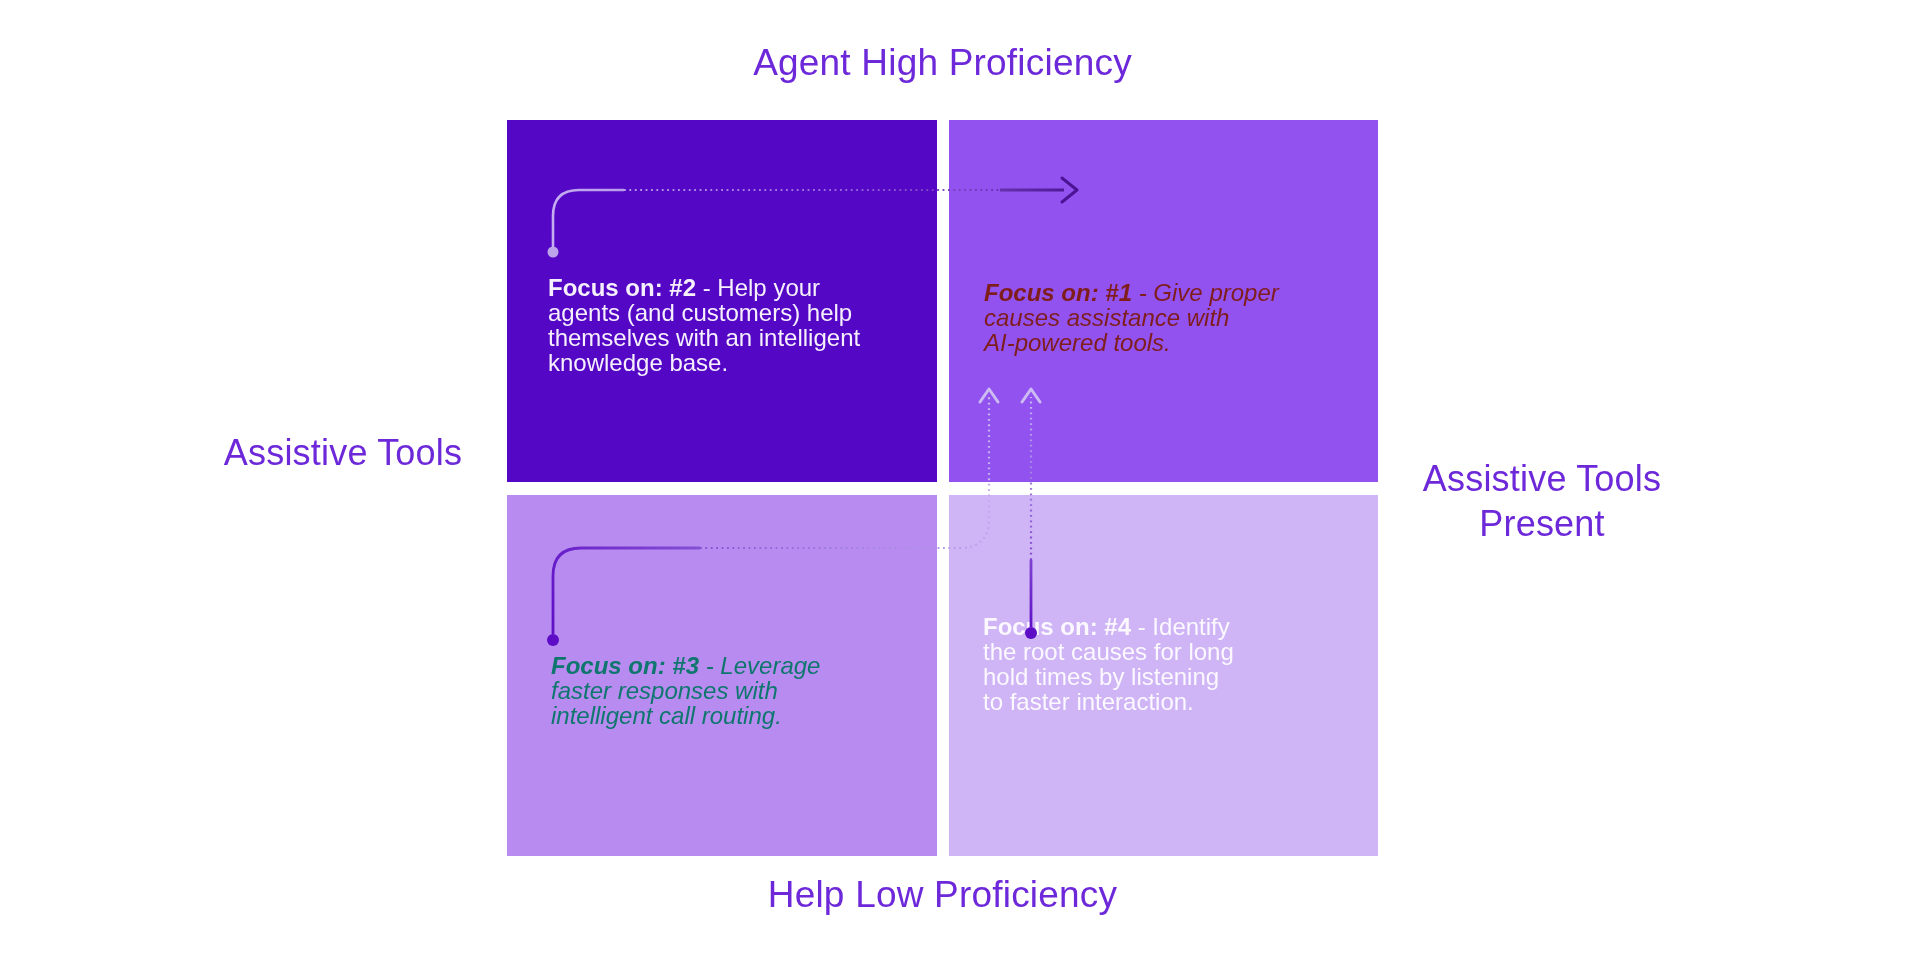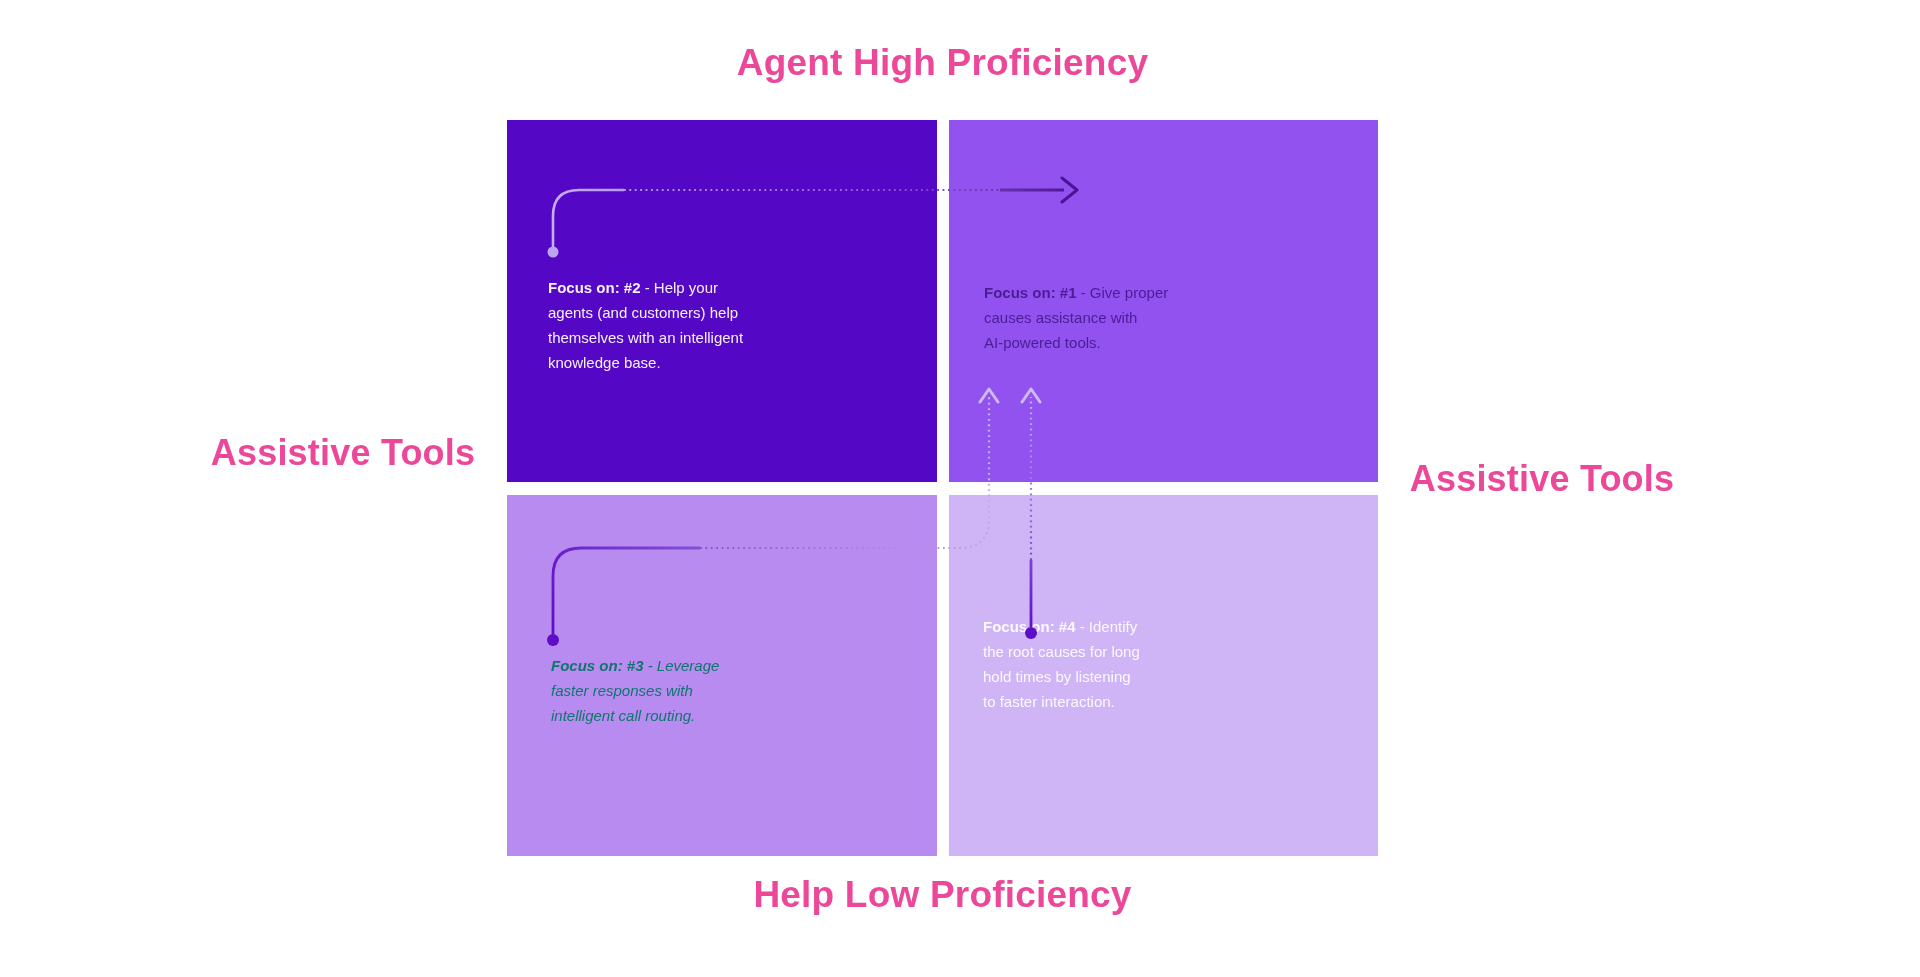--- a/index.html
+++ b/index.html
@@ -12,33 +12,33 @@
     overflow: hidden;
   }
   .quad { position: absolute; }
   #q2 { left: 507px; top: 120px; width: 430px; height: 362px; }
   #q1 { left: 949px; top: 120px; width: 429px; height: 362px; }
   #q3 { left: 507px; top: 495px; width: 430px; height: 361px; }
   #q4 { left: 949px; top: 495px; width: 429px; height: 361px; }
 
   .heading {
     position: absolute;
-    font-weight: 700;
-    color: #ec4899;
+    font-weight: 400;
+    color: #6d28d9;
     text-align: center;
     letter-spacing: 0.2px;
   }
   #title-top    { left: 507px; width: 871px; top: 42px;  font-size: 37px; }
   #title-bottom { left: 507px; width: 871px; top: 874px; font-size: 37px; }
   #label-left   { left: 183px;  width: 320px; top: 430px; font-size: 36px; line-height: 45px; }
   #label-right  { left: 1382px; width: 320px; top: 456px; font-size: 36px; line-height: 45px; }
 
   .qtext {
     position: absolute;
-    font-size: 15px;
+    font-size: 24px;
     line-height: 25px;
     font-weight: 400;
   }
   .qtext .bold { font-weight: 700; }
   .qline { white-space: pre; }
   #q2-text { left: 548px; top: 275px; }
   #q1-text { left: 984px; top: 280px; }
   #q3-text { left: 551px; top: 653px; }
   #q4-text { left: 983px; top: 614px; }
 
@@ -59,30 +59,31 @@
   <div class="quad" id="q3" style="background-color: rgb(183, 139, 240);"></div>
   <div class="quad" id="q4" style="background-color: rgb(207, 180, 246);"></div>
 
   <div class="heading" id="title-top">Agent High Proficiency</div>
   <div class="heading" id="title-bottom">Help Low Proficiency</div>
   <div class="heading" id="label-left">
     <div>Assistive Tools</div>
   </div>
   <div class="heading" id="label-right">
     <div>Assistive Tools</div>
+    <div>Present</div>
   </div>
 
   <div class="qtext" id="q2-text" style="color: rgb(246, 240, 253);">
     <div class="qline"><span class="bold">Focus on: #2</span><span> - Help your</span></div>
     <div class="qline">agents (and customers) help</div>
     <div class="qline">themselves with an intelligent</div>
     <div class="qline">knowledge base.</div>
   </div>
 
-  <div class="qtext" id="q1-text" style="color: #4c1d95;">
+  <div class="qtext" id="q1-text" style="color: #7f1d1d; font-style: italic;">
     <div class="qline"><span class="bold">Focus on: #1</span><span> - Give proper</span></div>
     <div class="qline">causes assistance with</div>
     <div class="qline">AI-powered tools.</div>
   </div>
 
   <div class="qtext" id="q3-text" style="color: #0f766e; font-style: italic;">
     <div class="qline"><span class="bold">Focus on: #3</span><span> - Leverage</span></div>
     <div class="qline">faster responses with</div>
     <div class="qline">intelligent call routing.</div>
   </div>

